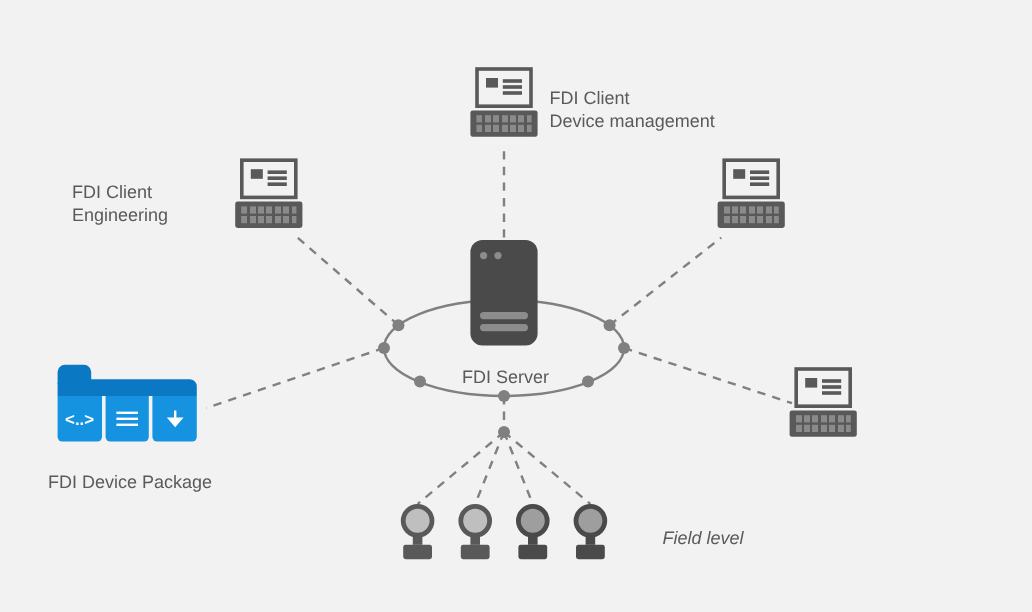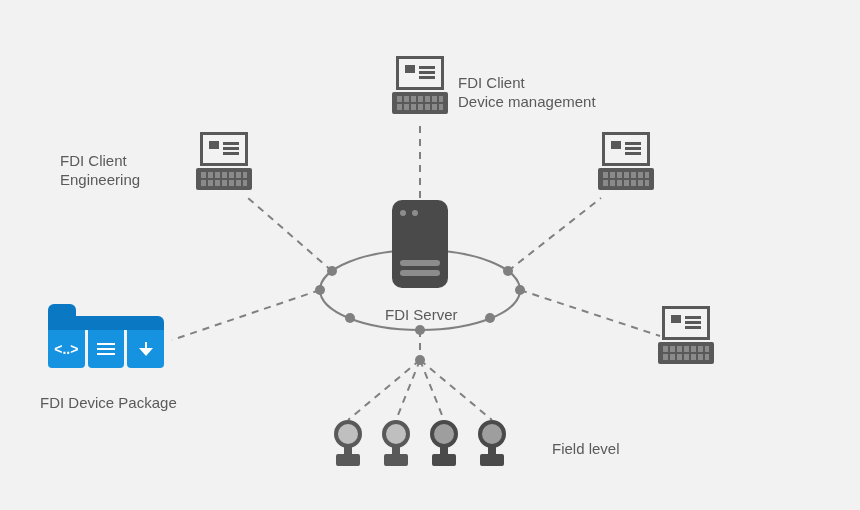--- a/index.html
+++ b/index.html
@@ -318,15 +318,15 @@
   <div class="sensor dark" style="left:428px; top:420px;">
     <div class="head"></div>
       <div class="neck"></div>
       <div class="base"></div>
   </div>
   <div class="sensor dark" style="left:476px; top:420px;">
     <div class="head"></div>
       <div class="neck"></div>
       <div class="base"></div>
   </div>
-  <div class="label" style="left:552px; top:440px;">Field level</div>
+  <div class="label" style="left:552px; top:440px;font-style:italic;">Field level</div>
 
 </div>
 
 </body></html>

